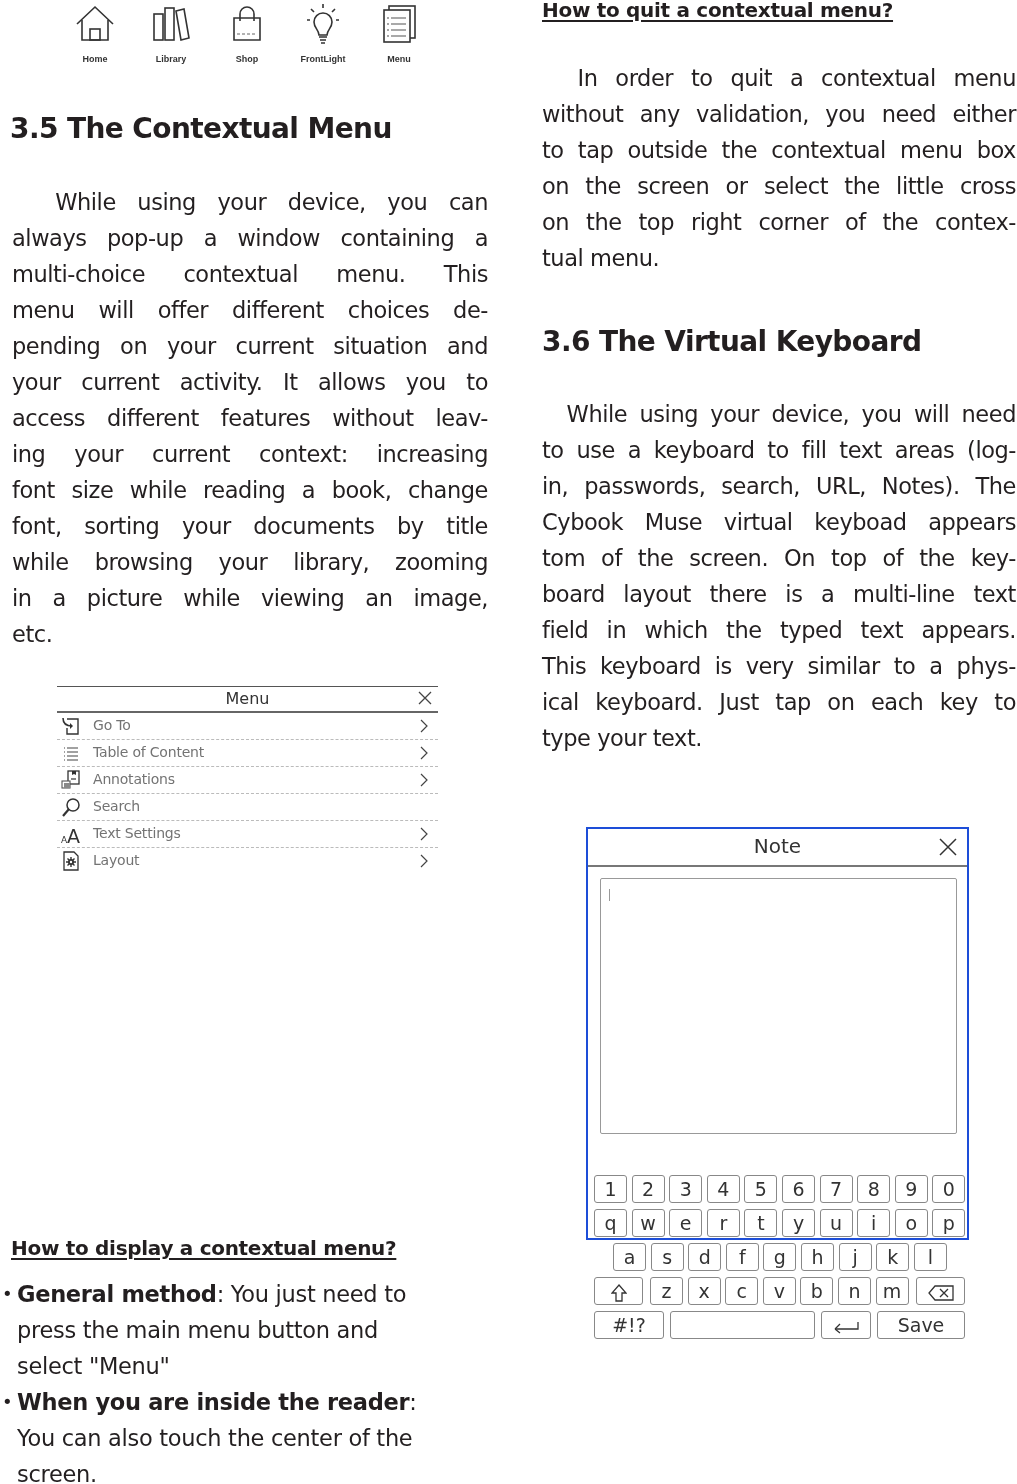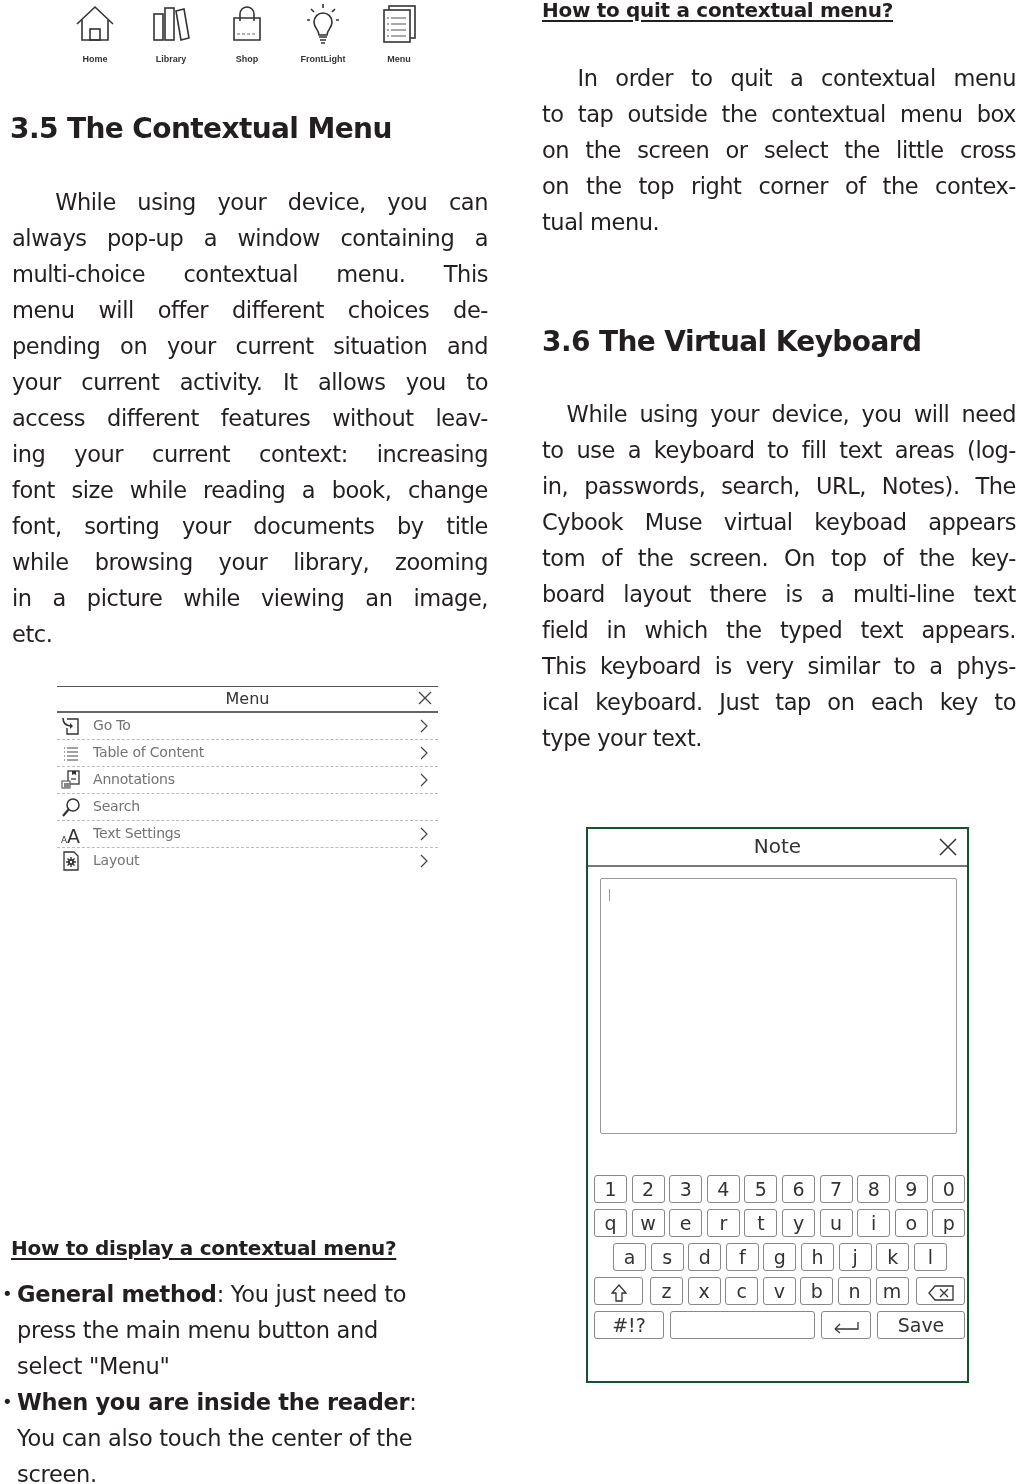--- a/index.html
+++ b/index.html
@@ -43,22 +43,22 @@
   .menu-row .chev { position: absolute; right: 10px; top: 6px; width: 8px; height: 14px; }
 
   
   .bullets { position: absolute; left: 0; top: 1276px; width: 500px; font-size: 22.5px; letter-spacing: -0.3px; }
   .bullet { position: relative; padding-left: 17px; }
   .bullet .dot { position: absolute; left: 2px; top: 0; line-height: 36px; font-size: 18px; }
   .bullet .bl { display: block; height: 36px; line-height: 36px; white-space: nowrap; }
   .bullet b { font-weight: bold; }
 
   
-  .note { position: absolute; left: 586px; top: 827px; width: 383px; height: 556px;
-    border: 2px solid #14532d; box-sizing: border-box; background: #fff; }
+  .note { position: absolute; left: 586px; top: 827px; width: 383px; height: 413px;
+    border: 2px solid #1d4ed8; box-sizing: border-box; background: #fff; }
   .note-header { position: relative; height: 36px; border-bottom: 2px solid #777; }
   .note-title { position: absolute; left: 0; right: 0; top: 5px; text-align: center; font-size: 20px; color: #333; }
   .note-close { position: absolute; right: 10px; top: 9px; width: 18px; height: 18px; }
   .note-text { position: absolute; left: 12px; top: 49px; width: 357px; height: 256px;
     border: 1px solid #999; border-radius: 2px; box-sizing: border-box; background: #fff; }
   .caret { position: absolute; left: 8px; top: 10px; width: 1px; height: 12px; background: #999; }
   .kb { position: absolute; left: 6px; top: 346px; width: 371px; }
   .krow { position: relative; height: 34px; }
   .key { position: absolute; top: 0; height: 28px; box-sizing: border-box;
     border: 1px solid #888; border-radius: 3px; background: #fff; text-align: center;
@@ -221,20 +221,21 @@
     <span class="bl"><b>When you are inside the reader</b><span>:</span></span>
     <span class="bl">You can also touch the center of the</span>
     <span class="bl">screen.</span>
   </div>
 </div>
 
 <h3 class="subhead" style="left:542px; top:-2px;">How to quit a contextual menu?</h3>
 
 <div class="para" style="left:542px; top:60px; width:474px;">
   <span class="ln">&nbsp;&nbsp;In order to quit a contextual menu</span>
+  <span class="ln">without any validation, you need either</span>
   <span class="ln">to tap outside the contextual menu box</span>
   <span class="ln">on the screen or select the little cross</span>
   <span class="ln">on the top right corner of the contex-</span>
   <span class="ln last">tual menu.</span>
 </div>
 
 <h2 class="section" style="left:542px; top:325px;">3.6 The Virtual Keyboard</h2>
 
 <div class="para" style="left:542px; top:396px; width:474px;">
   <span class="ln">&nbsp;&nbsp;While using your device, you will need</span>

